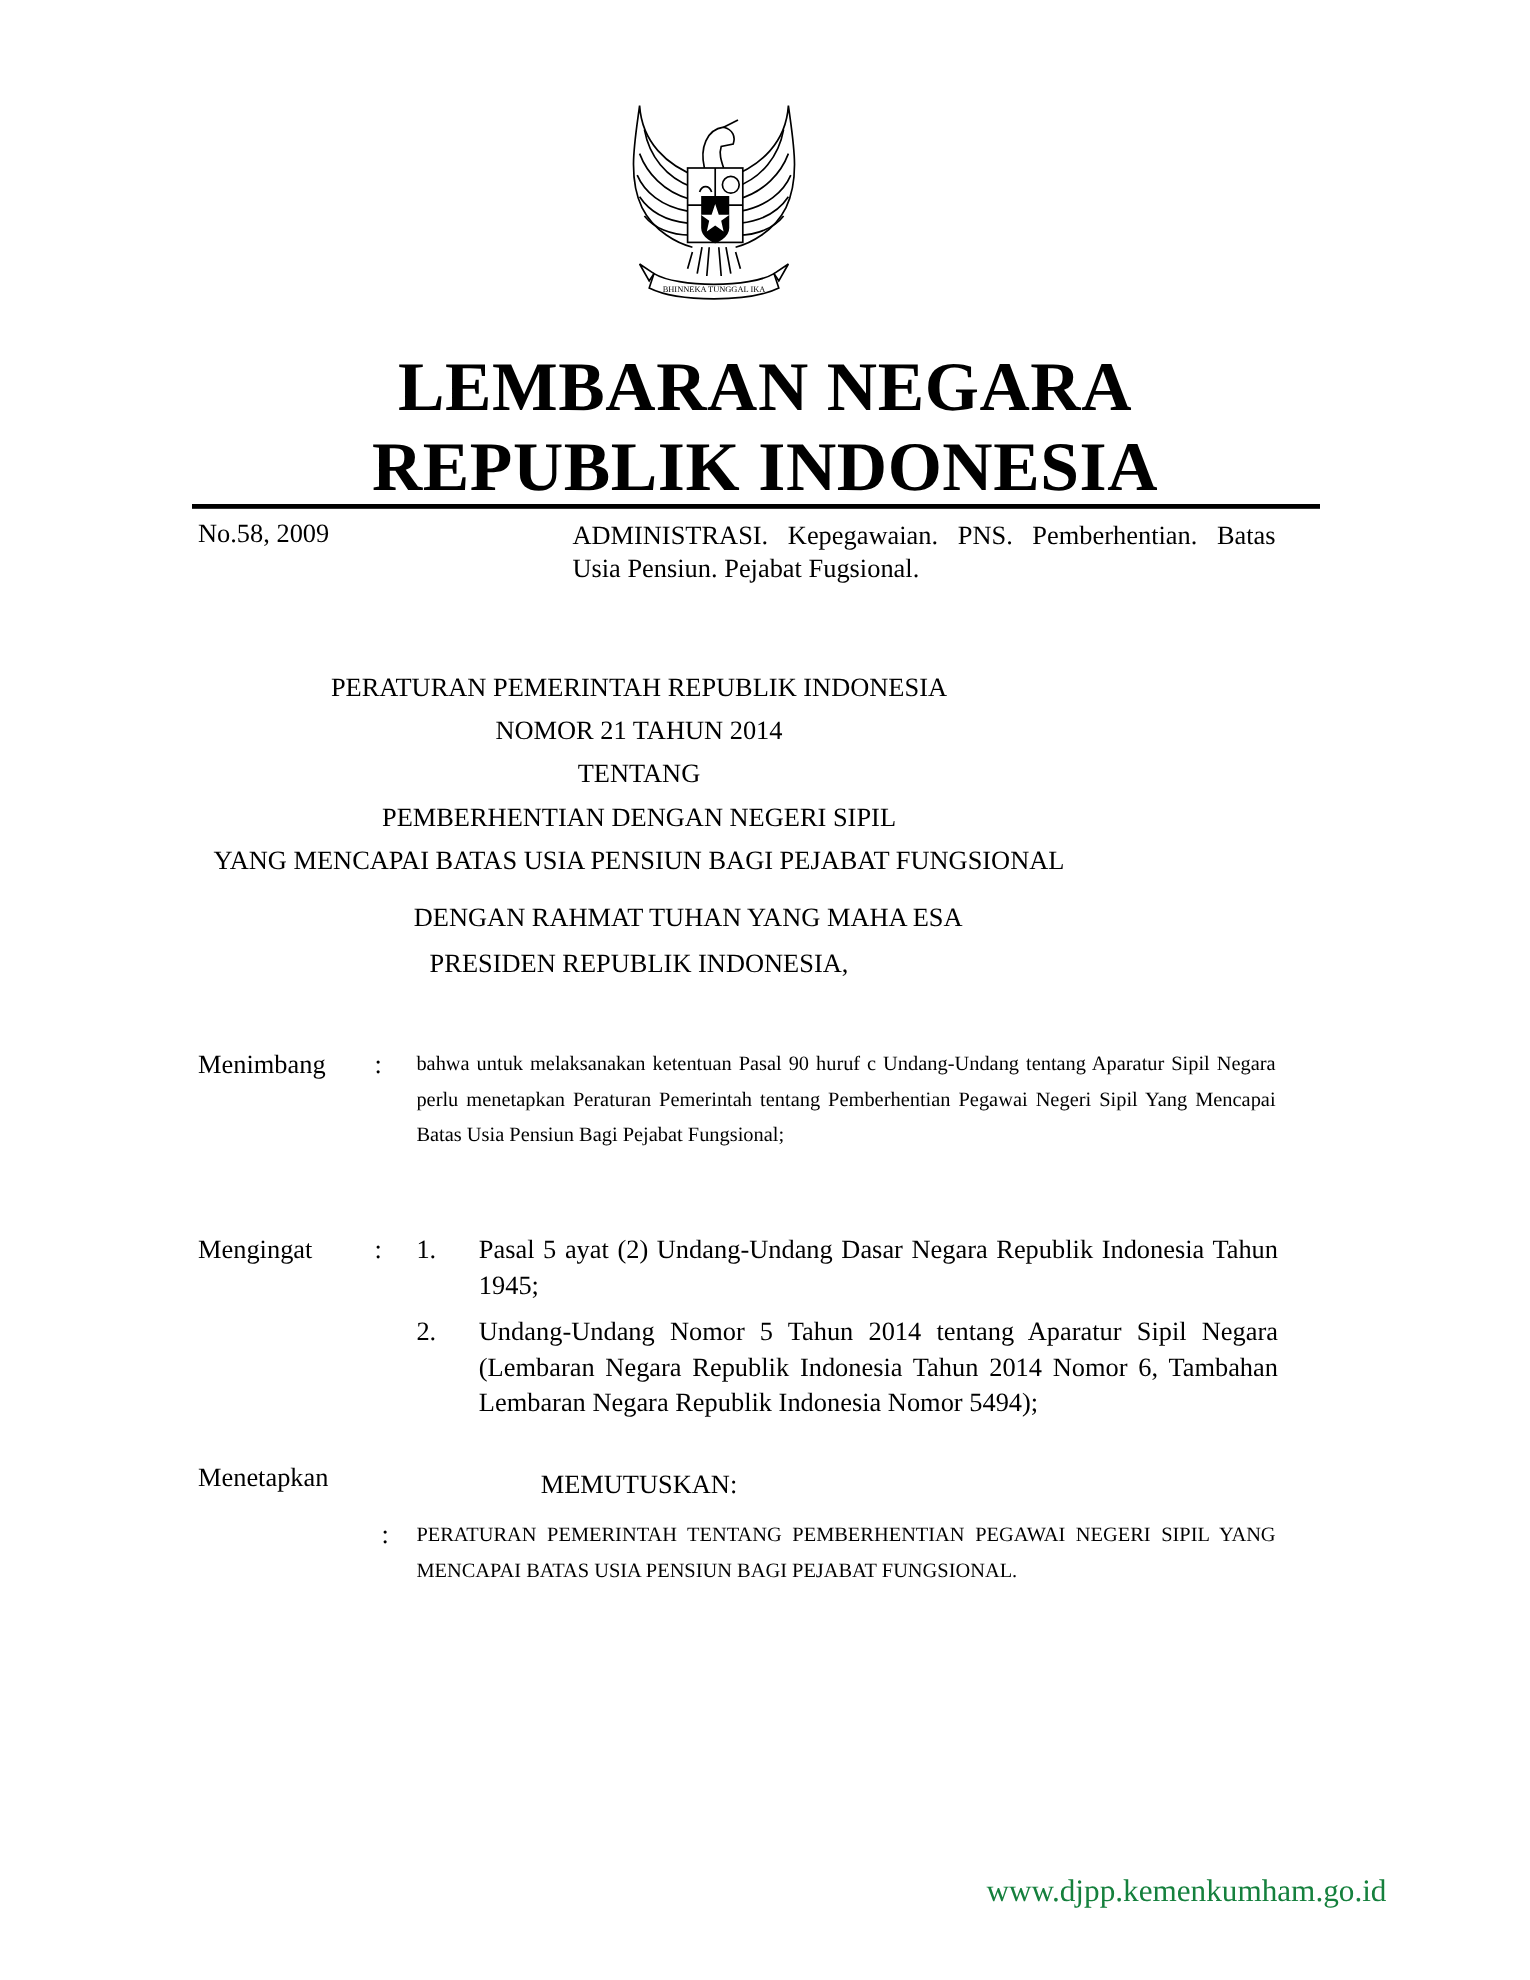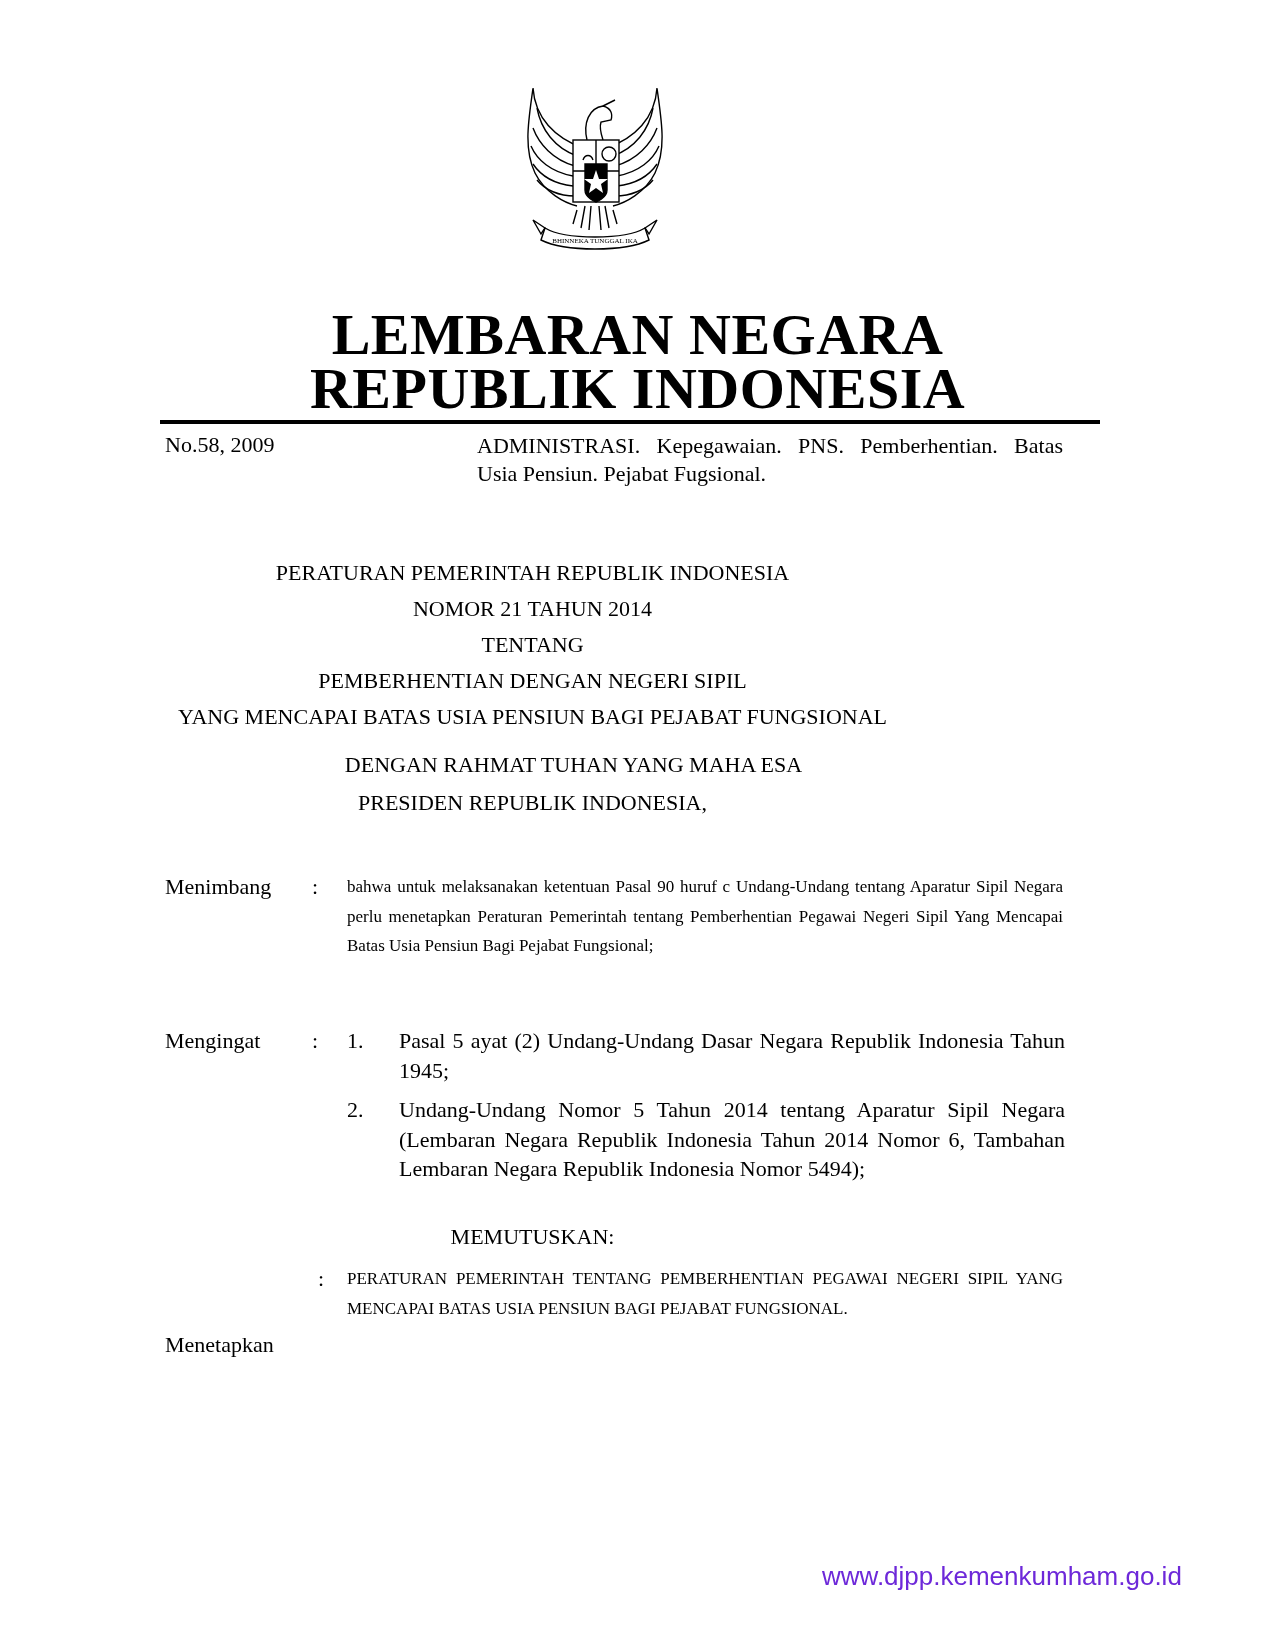--- a/index.html
+++ b/index.html
@@ -1,36 +1,36 @@
 <!DOCTYPE html>
 <html><head>
 <meta charset="utf-8">
 <style>
   html, body { margin: 0; padding: 0; background: #ffffff; }
   body { width: 1275px; height: 1650px; position: relative; overflow: hidden;
          font-family: "Liberation Serif", "DejaVu Serif", serif; color: #000; }
   .emblem { position: absolute; left: 515px; top: 78px; width: 160px; height: 190px; }
   .masthead { position: absolute; left: 0; width: 1275px; text-align: center;
               font-weight: bold; font-size: 58px; line-height: 62px; letter-spacing: 0.5px; }
-  .mh1 { top: 304px; }
+  .mh1 { top: 292px; }
   .mh2 { top: 358px; }
   .rule { position: absolute; left: 160px; width: 940px; height: 4px; background: #000; top: 420px; }
   .no { position: absolute; left: 165px; top: 432px; font-size: 22px; }
   .subject { position: absolute; left: 477px; top: 432px; width: 586px; font-size: 22px;
              line-height: 28px; text-align: justify; text-align-last: left; }
   .center-line { position: absolute; left: 0; width: 1065px; text-align: center; font-size: 22px; }
   .row-label { position: absolute; left: 165px; font-size: 22px; }
   .row-colon { position: absolute; font-size: 22px; }
   .para { position: absolute; left: 347px; width: 716px; font-size: 17px; line-height: 29.5px;
           text-align: justify; text-align-last: left; }
   .item-num { position: absolute; left: 347px; font-size: 22px; }
   .item-text { position: absolute; left: 399px; width: 666px; font-size: 22px; line-height: 29.5px;
                text-align: justify; text-align-last: left; }
-  .watermark { position: absolute; left: 822px; top: 1561px; font-family: Liberation Sans, sans-serif;
-               font-size: 26px; color: #6d28d9; }
+  .watermark { position: absolute; left: 822px; top: 1561px; font-family: Liberation Serif, serif;
+               font-size: 26px; color: #15803d; }
 </style>
 </head>
 <body>
 
 <svg class="emblem" viewBox="0 0 160 190">
   <g fill="none" stroke="#000" stroke-width="1.4">
 
     <path d="M68 70 C40 60 20 40 18 10 C14 40 8 70 20 95 C30 115 50 125 62 128"></path>
     <path d="M62 78 C40 70 26 52 22 30"></path>
       <path d="M60 88 C38 82 24 66 18 50"></path>
@@ -88,17 +88,17 @@
 
 <div class="row-label" style="top:1028px;">Mengingat</div>
 <div class="row-colon" style="top:1028px; left:312px;">:</div>
 <div class="item-num" style="top:1028px;">1.</div>
 <div class="item-text" style="top:1026px;">Pasal 5 ayat (2) Undang-Undang Dasar Negara Republik Indonesia Tahun 1945;</div>
 <div class="item-num" style="top:1097px;">2.</div>
 <div class="item-text" style="top:1095px;">Undang-Undang Nomor 5 Tahun 2014 tentang Aparatur Sipil Negara (Lembaran Negara Republik Indonesia Tahun 2014 Nomor 6, Tambahan Lembaran Negara Republik Indonesia Nomor 5494);</div>
 
 <div class="center-line" style="top:1224px;">MEMUTUSKAN:</div>
 
-<div class="row-label" style="top:1332px;">Menetapkan</div>
+<div class="row-label" style="top:1218px;">Menetapkan</div>
 <div class="row-colon" style="top:1266px; left:318px;">:</div>
 <div class="para" style="top:1264px;">PERATURAN PEMERINTAH TENTANG PEMBERHENTIAN PEGAWAI NEGERI SIPIL YANG MENCAPAI BATAS USIA PENSIUN BAGI PEJABAT FUNGSIONAL.</div>
 
 <div class="watermark">www.djpp.kemenkumham.go.id</div>
 
 </body></html>

